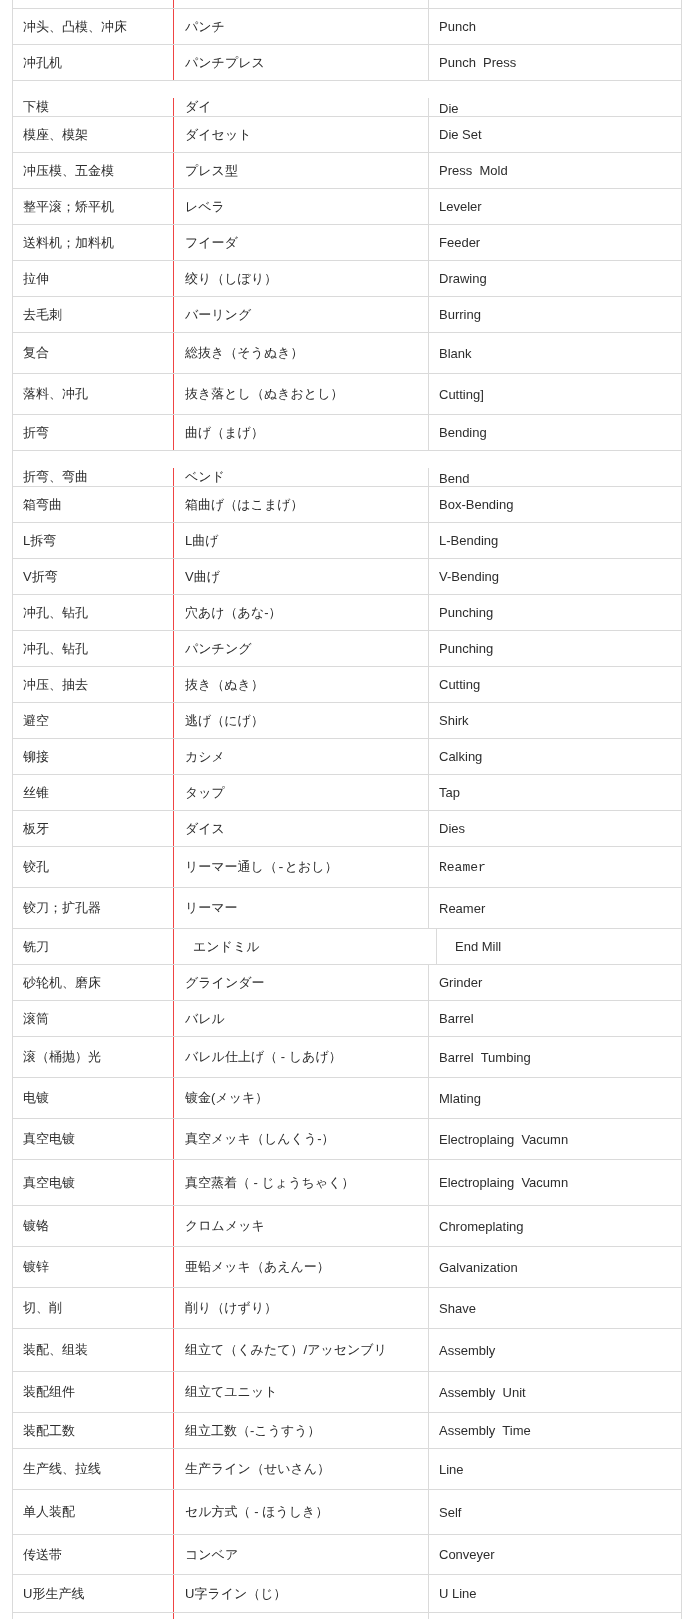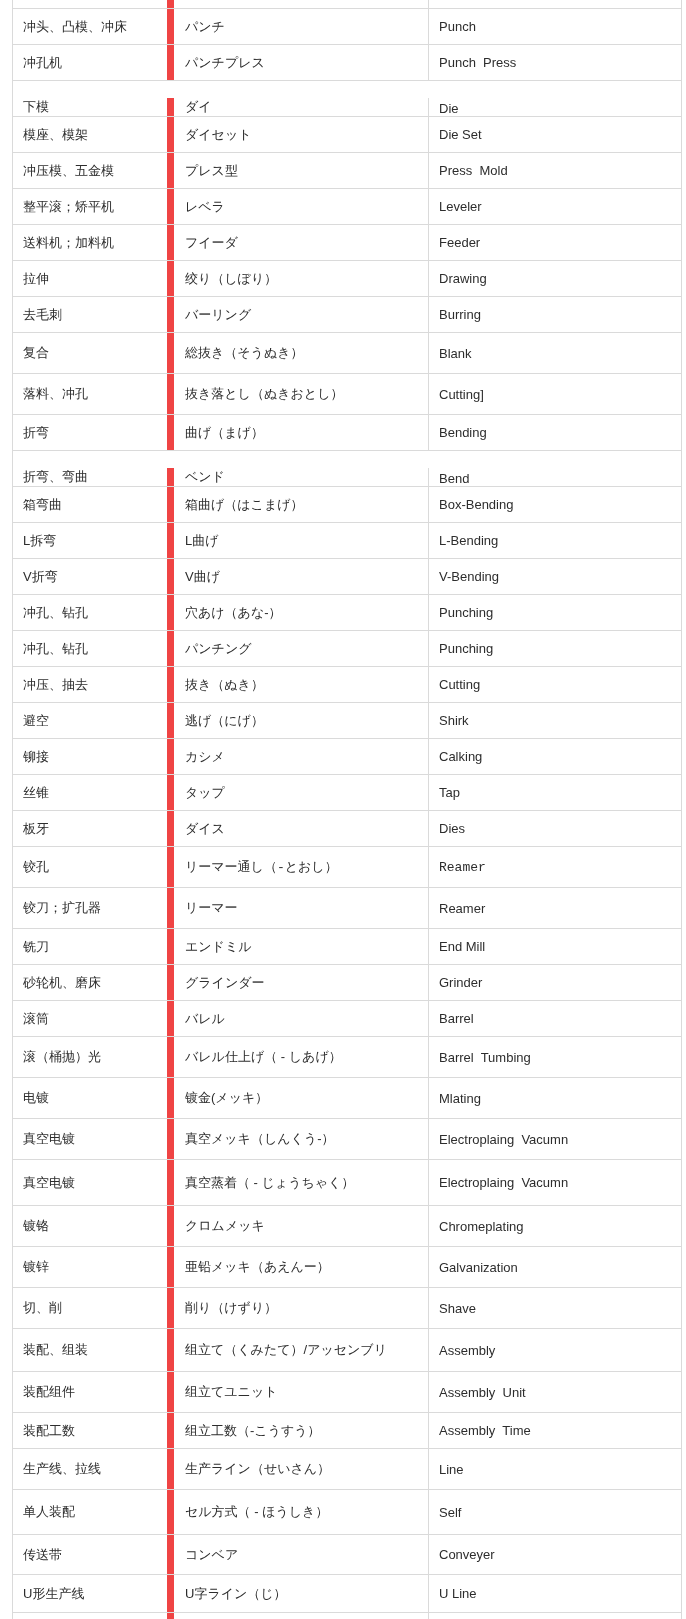--- a/index.html
+++ b/index.html
@@ -31,21 +31,21 @@
   .row.partial-top { height: 9px; }
   .row.partial-bottom { height: 6px; border-bottom: none; }
   .cell {
     display: flex;
     align-items: center;
     overflow: hidden;
   }
   .cell.cn {
     width: 161px;
     flex: 0 0 161px;
-    border-right: 7px solid #ef4444;
+    border-right: 1px solid #ef4444;
     padding: 0 6px 0 10px;
   }
   .cell.ja {
     width: 255px;
     flex: 0 0 255px;
     border-right: 1px solid #dadada;
     padding: 0 6px 0 11px;
   }
   .cell.en {
     flex: 1 1 auto;
@@ -181,21 +181,21 @@
       <div class="row" style="height: 41px; font-family: Liberation Mono, monospace;">
         <div class="cell cn">铰孔</div>
         <div class="cell ja">リーマー通し（-とおし）</div>
         <div class="cell en">Reamer</div>
       </div>
       <div class="row" style="height: 41px;">
         <div class="cell cn">铰刀；扩孔器</div>
         <div class="cell ja">リーマー</div>
         <div class="cell en">Reamer</div>
       </div>
-      <div class="row" style="height: 36px;">
+      <div class="row" style="height: 36px; gap: 8px;">
         <div class="cell cn">铣刀</div>
         <div class="cell ja">エンドミル</div>
         <div class="cell en">End Mill</div>
       </div>
       <div class="row" style="height: 36px;">
         <div class="cell cn">砂轮机、磨床</div>
         <div class="cell ja">グラインダー</div>
         <div class="cell en">Grinder</div>
       </div>
       <div class="row" style="height: 36px;">

